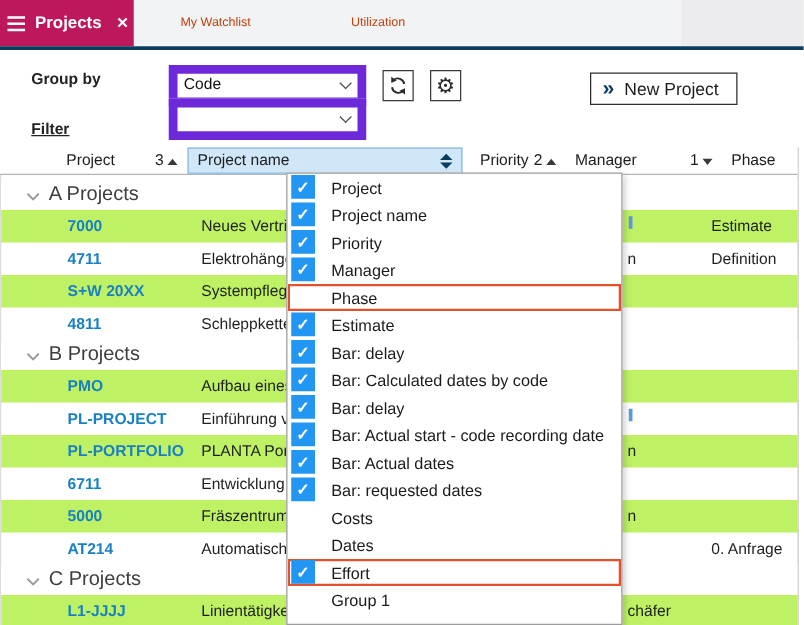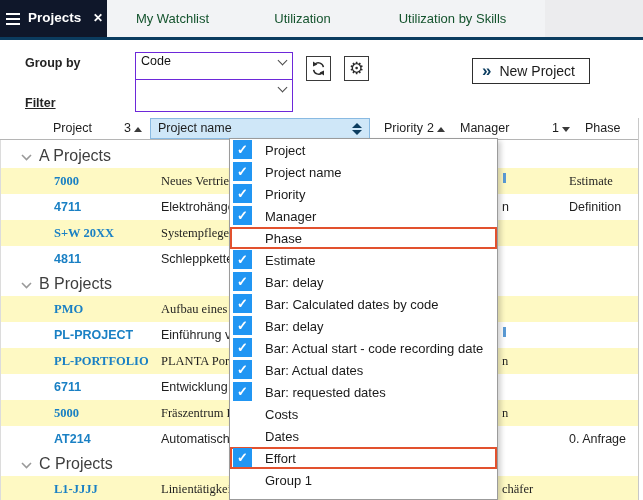--- a/index.html
+++ b/index.html
@@ -4,37 +4,37 @@
 <style>
   * { margin:0; padding:0; box-sizing:border-box; }
   body { background:#fff; }
   .screen { position:relative; width:643px; height:500px; overflow:hidden;
             background:#ffffff; font-family:"Liberation Sans", sans-serif; }
 
   
   .tabbar { position:absolute; left:0; top:0; width:643px; height:37px; background:#f2f3f5; }
   .tabbar-dim { position:absolute; left:545px; top:0; width:98px; height:37px; background:#ececee; }
   .tab-underline { position:absolute; left:0; top:37px; width:643px; height:3px; background:#0b3c5f; }
-  .tab-active { position:absolute; left:0; top:0; width:107px; height:37px; background:#0f172a; color:#fff; cursor:default; }
+  .tab-active { position:absolute; left:0; top:0; width:107px; height:37px; background:#be185d; color:#fff; cursor:default; }
   .hamburger { position:absolute; left:6px; top:13px; }
   .hamburger span { display:block; width:14px; height:2px; background:#fff; margin-bottom:3px; }
   .tab-active-label { position:absolute; left:28px; top:10px; font-size:13.5px; font-weight:bold; }
   .tab-close { position:absolute; left:93px; top:11px; font-size:12px; font-weight:bold; cursor:pointer; }
   .tab { position:absolute; top:0; height:37px; line-height:37px; text-align:center;
-         font-size:13px; color:#14532d; cursor:pointer; }
+         font-size:10px; color:#c2410c; cursor:pointer; }
   .tab-1 { left:120px; width:105px; }
   .tab-2 { left:260px; width:85px; }
   .tab-3 { left:385px; width:135px; }
 
   
   .tb-label { position:absolute; font-size:12.5px; font-weight:bold; color:#232323; }
   .lbl-groupby { left:25px; top:56px; }
   .lbl-filter  { left:25px; top:96px;text-decoration:underline; }
   .select { position:absolute; left:135px; width:158px; height:33px; background:#fff;
-            border:1px solid #6d28d9; font-size:12.5px; color:#111; padding:1px 18px 0 5px; cursor:pointer; }
+            border:7px solid #6d28d9; font-size:12.5px; color:#111; padding:1px 18px 0 5px; cursor:pointer; }
   .select-1 { top:52px; }
   .select-2 { top:79px; }
   .select-arrow { position:absolute; right:6px; top:4px; width:7px; height:7px;
                   border-right:1.6px solid #4a4a4a; border-bottom:1.6px solid #4a4a4a;
                   transform:rotate(45deg); }
   .icon-btn { position:absolute; top:56px; width:25px; height:25px; background:#fff;
               border:1px solid #3a3a3a; display:flex; align-items:center; justify-content:center; cursor:pointer; }
   .btn-refresh { left:306px; }
   .btn-settings { left:344px; }
   .gear-glyph { font-size:17px; color:#2b2b2b; line-height:1; }
@@ -67,21 +67,21 @@
                  background:#cfe7f8; border:1px solid #89bae2; cursor:pointer; }
   .h-name-label { position:absolute; left:7px; top:2px; }
   .h-name-sort { position:absolute; right:7px; top:4px; display:flex; flex-direction:column; gap:2px; }
   .h-name-sort .up { width:0;height:0;border-left:5px solid transparent;border-right:5px solid transparent;border-bottom:5px solid #0b3c5f; }
   .h-name-sort .dn { width:0;height:0;border-left:5px solid transparent;border-right:5px solid transparent;border-top:5px solid #0b3c5f; }
 
   .group-row { position:absolute; left:1px; width:637px; height:24px; background:#fff; }
   .group-chevron { position:absolute; left:20px; top:10px; }
   .group-label { position:absolute; left:38px; top:3px; font-size:16px; color:#3e3e3e; }
   .data-row { position:absolute; left:1px; width:637px; height:26px; cursor:default; }
-  .data-row.shaded { background:#fef9c3;font-family:Liberation Serif, serif; }
+  .data-row.shaded { background:#bef264; }
   .cell-id { position:absolute; left:53px; top:6px; font-size:12.5px; font-weight:bold; color:#1a80c4; cursor:pointer; }
   .cell-name { position:absolute; left:160px; top:6px; font-size:12.5px; color:#1f1f1f; white-space:nowrap; }
   .cell-manager { position:absolute; left:501px; top:6px; font-size:12.5px; color:#1f1f1f; white-space:nowrap; }
   .cell-phase { position:absolute; left:568px; top:6px; font-size:12.5px; color:#1f1f1f; white-space:nowrap; }
   .frag-blue { position:absolute; left:502px; top:5px; width:3px; height:10px; background:#5b9bd5; }
 
   
   .menu { position:absolute; left:229px; top:138px; width:269px; height:362px; background:#fff;
           border:1px solid #9b9b9b; box-shadow:3px 3px 5px rgba(0,0,0,0.18); }
   .menu-item { position:relative; height:22px; cursor:pointer; }
@@ -101,21 +101,20 @@
       <span class="hamburger">
           <span></span>
           <span></span>
           <span></span>
         </span>
       <span class="tab-active-label">Projects</span>
       <span class="tab-close">✕</span>
     </div>
     <span class="tab tab-1">My Watchlist</span>
     <span class="tab tab-2">Utilization</span>
-    <span class="tab tab-3">Utilization by Skills</span>
   </header>
   <div class="tab-underline"></div>
 
   <span class="tb-label lbl-groupby">Group by</span>
   <div class="select select-1">
     <span>Code</span>
     <span class="select-arrow"></span>
   </div>
   <span class="tb-label lbl-filter">Filter</span>
   <div class="select select-2">

